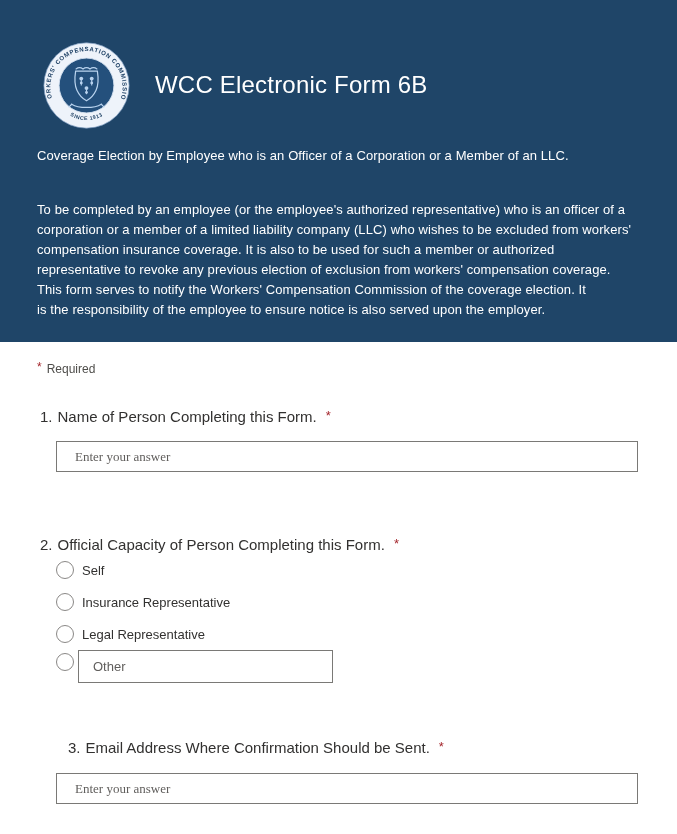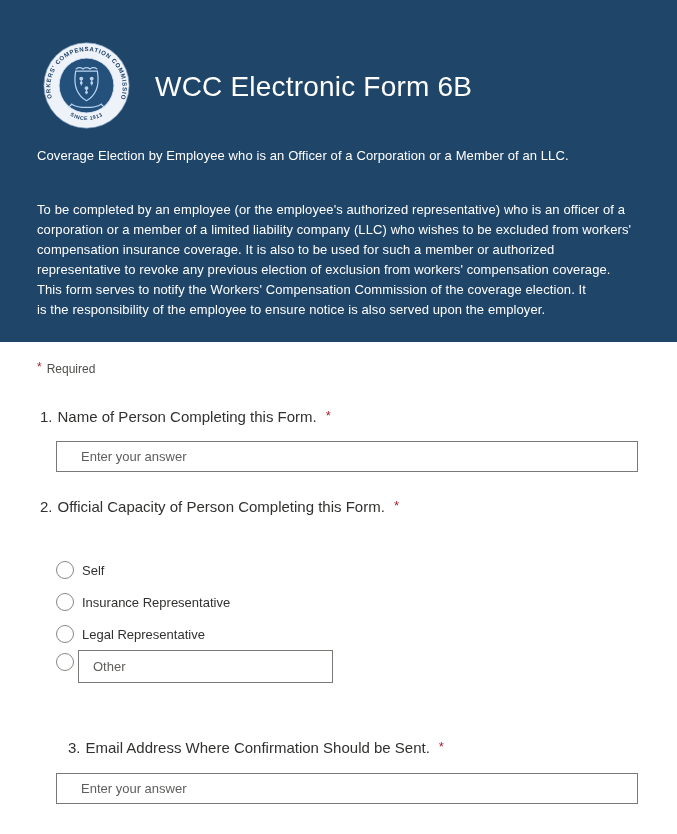--- a/index.html
+++ b/index.html
@@ -4,59 +4,59 @@
 <style>
   html,body{margin:0;padding:0;background:#ffffff;}
   #app{
     position:relative;width:677px;height:834px;background:#ffffff;overflow:hidden;
     font-family:"Liberation Sans",sans-serif;color:#323130;
   }
   
   .header{position:absolute;left:0;top:0;width:677px;height:342px;background:#1f4568;}
   .seal{position:absolute;left:43px;top:42px;width:87px;height:87px;}
   .form-title{
-    position:absolute;left:155px;top:71px;font-size:28px;font-weight:400;
+    position:absolute;left:155px;top:71px;font-size:24px;font-weight:400;
     color:#ffffff;letter-spacing:.2px;white-space:nowrap;
   }
   .hdr-p{
     position:absolute;left:37px;color:#ffffff;font-size:13px;line-height:20px;
     letter-spacing:.1px;
   }
   .hdr-p1{top:146px;width:604px;}
   .hdr-p2{top:200px;width:604px;}
   .hdr-p3{top:280px;width:560px;}
   
   .required-note{position:absolute;left:37px;top:362px;font-size:12px;color:#4e4d4a;}
   .req-star{color:#a4262c;font-size:12px;position:relative;top:-2px;margin-right:5px;}
   
   .q-label{position:absolute;left:40px;font-size:15px;color:#323130;white-space:nowrap;}
   .q-num{margin-right:5px;}
   .q-star{color:#a4262c;font-size:13px;margin-left:9px;position:relative;top:-2px;}
   .txt-input{
     position:absolute;left:56px;width:582px;height:31px;box-sizing:border-box;
     border:1px solid #7a7976;border-radius:0;background:#ffffff;
-    font-family:Liberation Sans, sans-serif;font-size:13px;color:#323130;
-    padding:0 24px;outline:none;
+    font-family:Liberation Serif, serif;font-size:13px;color:#323130;
+    padding:0 18px;outline:none;
   }
   .txt-input::placeholder{color:#605e5c;opacity:1;}
   .radio-row{position:absolute;left:56px;display:flex;align-items:center;}
   .radio-circle{
     width:18px;height:18px;border:1px solid #8a8886;border-radius:50%;
     background:#ffffff;box-sizing:border-box;flex:0 0 auto;
   }
   .radio-label{margin-left:8px;font-size:13px;color:#323130;text-align:right;}
   .other-input{
     position:absolute;left:78px;top:650px;width:255px;height:33px;box-sizing:border-box;
     border:1px solid #7a7976;background:#ffffff;font-family:"Liberation Sans",sans-serif;
     font-size:13px;color:#323130;padding:0 14px;outline:none;
   }
   .other-input::placeholder{color:#605e5c;opacity:1;}
   .q1-label{top:408px;}
   .q1-input{top:441px;}
-  .q2-label{top:498px;}
+  .q2-label{top:536px;}
   .row-self{top:561px;}
   .row-ins{top:593px;}
   .row-legal{top:625px;}
   .row-other{top:653px;}
   .q3-label{top:739px;margin-left:28px;}
   .q3-input{top:773px;}
 </style>
 </head>
 <body>
 

